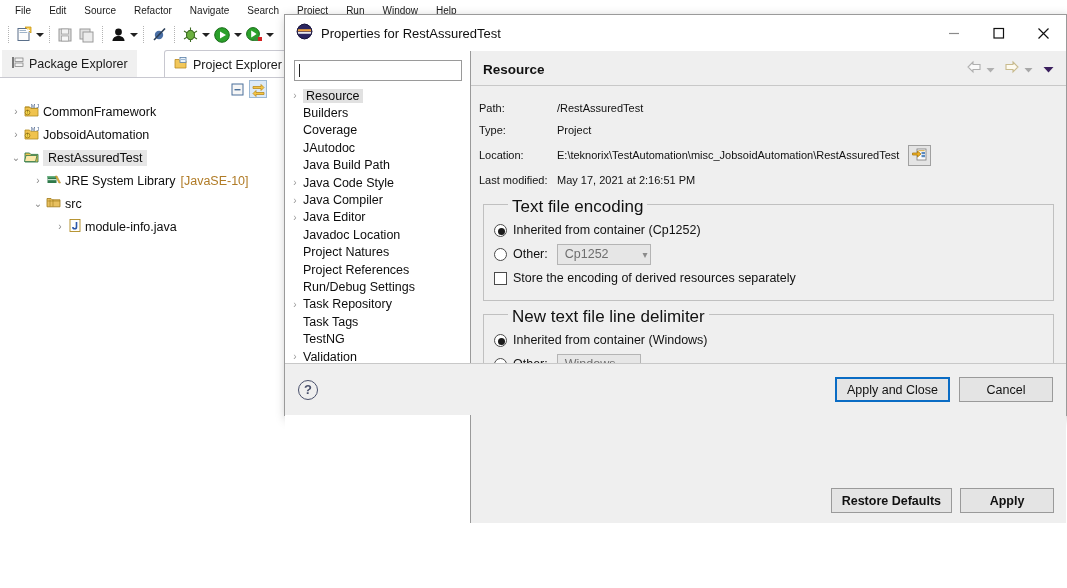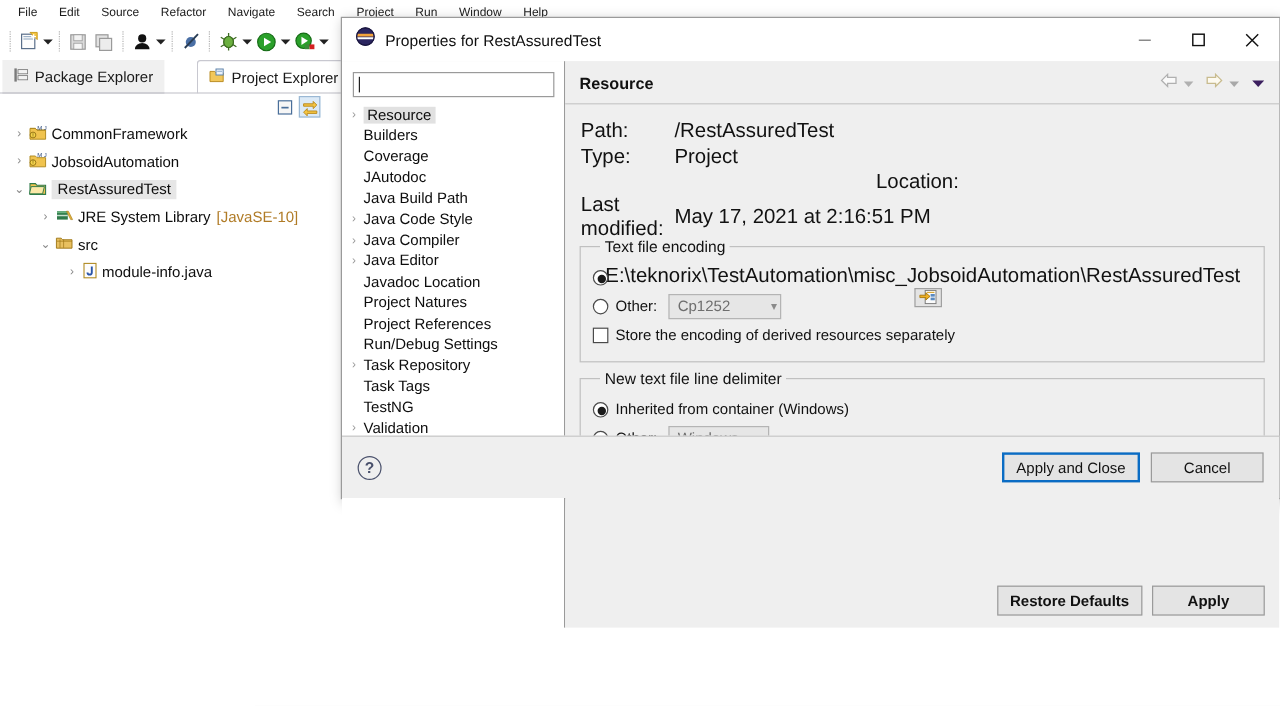--- a/index.html
+++ b/index.html
@@ -99,36 +99,36 @@
   .plabel.sel { background:#e1e1e1; padding:0 3px; }
 
   .dlg-right { flex:1; background:#efefef; position:relative; }
   .page-header {
     display:flex; align-items:center; justify-content:space-between;
     padding:9px 12px 7px 12px; border-bottom:1px solid #c8c8c8;
   }
   .page-title { font-size:13.5px; font-weight:bold; color:#111; }
   .navbtns { display:flex; align-items:center; gap:4px; }
 
-  .fields { padding:11px 12px 0 13px; font-size:17px; color:#111; }
+  .fields { padding:11px 12px 0 8px; font-size:11px; color:#111; }
   .frow { display:flex; align-items:center; height:22px; }
   .flabel { width:78px; flex:0 0 78px; }
   .fvalue { }
   .locbtn {
     width:23px; height:21px; margin-left:9px; background:#e4e4e4;
     border:1px solid #a0a0a0; display:flex;align-items:center;justify-content:center;
   }
 
   .group {
     margin:13px 12px 0 12px; border:1px solid #c0c0c0; position:relative;
     padding:13px 10px 10px 10px;
   }
   .group-title {
-    position:absolute; top:-8px; left:16px; background:#efefef; padding:0 4px;
-    font-size:13px; color:#111;
+    position:absolute; top:-8px; left:24px; background:#efefef; padding:0 4px;
+    font-size:17px; color:#111;
   }
   .ctrl-row { display:flex; align-items:center; height:24px; font-size:12.5px; color:#111; }
   .radio {
     width:13px; height:13px; border-radius:50%; border:1px solid #4a4a4a;
     background:#fff; margin-right:6px; position:relative; flex:0 0 13px;
   }
   .radio.on::after {
     content:""; position:absolute; left:3px; top:3px; width:7px; height:7px;
     border-radius:50%; background:#1a1a1a;
   }
@@ -505,21 +505,21 @@
 
         <div class="fields">
           <div class="frow">
             <span class="flabel">Path:</span>
             <span class="fvalue">/RestAssuredTest</span>
           </div>
           <div class="frow">
             <span class="flabel">Type:</span>
             <span class="fvalue">Project</span>
           </div>
-          <div class="frow" style="height:28px;flex-direction:column;">
+          <div class="frow" style="height:28px;">
             <span class="flabel">Location:</span>
             <span class="fvalue">E:\teknorix\TestAutomation\misc_JobsoidAutomation\RestAssuredTest</span>
             <span class="locbtn">
               <svg width="15" height="14" viewBox="0 0 15 14">
                 <rect x="5" y="1" width="9" height="11" fill="#fbfbfb" stroke="#7a7a7a" stroke-width="0.8"></rect>
                 <rect x="6.3" y="2.2" width="6.4" height="1" fill="#d8a93a"></rect>
                 <rect x="9.5" y="4" width="3.5" height="2.2" fill="#5a8ac0"></rect>
                 <rect x="9.5" y="7" width="3.5" height="2.2" fill="#5a8ac0"></rect>
                 <path d="M0.5 5 h5 v-2 l3.5 3 l-3.5 3 v-2 h-5 z" fill="#f0b021" stroke="#a87a10" stroke-width="0.8"></path>
               </svg>
@@ -528,20 +528,21 @@
           <div class="frow">
             <span class="flabel">Last modified:</span>
             <span class="fvalue">May 17, 2021 at 2:16:51 PM</span>
           </div>
         </div>
 
         <div class="group">
           <div class="group-title">Text file encoding</div>
           <div class="ctrl-row">
             <span class="radio on"></span>
+            <span>Inherited from container (Cp1252)</span>
           </div>
           <div class="ctrl-row">
             <span class="radio"></span>
             <span>Other:</span>
             <span class="combo" style="width:94px;gap:24px;">
               <span>Cp1252</span>
               <span class="chev">▾</span>
             </span>
           </div>
           <div class="ctrl-row">

